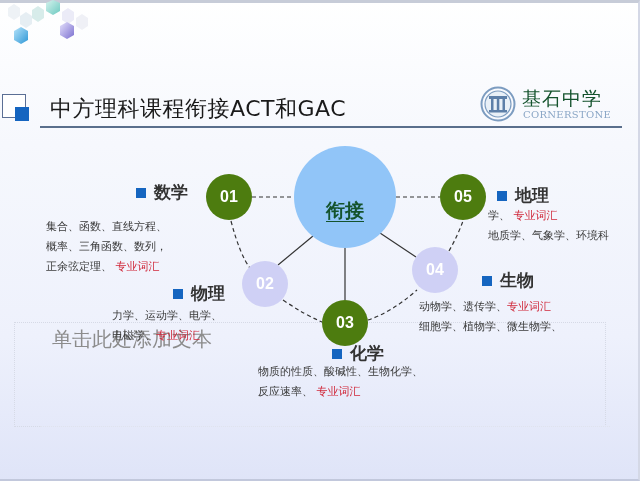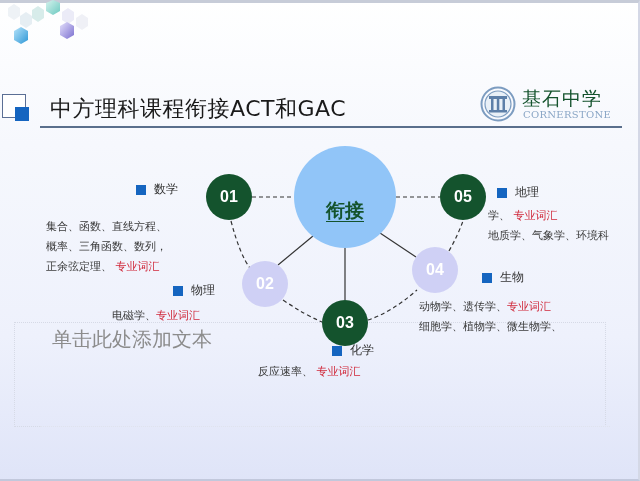--- a/index.html
+++ b/index.html
@@ -28,29 +28,29 @@
   .logo-cn { position:absolute; left:44px; top:2px; font-size:19px; color:#14532d; letter-spacing:1px; white-space:nowrap; font-family:"DejaVu Serif", serif; }
   .logo-en { position:absolute; left:45px; top:25px; font-size:10px; color:#8aa6c6; letter-spacing:0.3px; font-family:"DejaVu Serif", serif; }
 
   .diagram { position:absolute; left:0; top:0; width:640px; height:481px; }
 
   .circle {
     position:absolute; border-radius:50%; display:flex; align-items:center; justify-content:center;
     color:#fff; font-weight:bold; font-family:"Liberation Sans", sans-serif;
   }
   .node { width:46px; height:46px; font-size:16px; }
-  .node.blue { background:#14532d; }
+  .node.blue { background:#4d7c0f; }
   .node.purple { background:#cfd0f5; }
   .hub { width:102px; height:102px; background:#91c5f8; left:294px; top:146px; }
   .hub span { color:#14532d; font-size:19px; font-weight:bold; text-decoration:underline; text-underline-offset:4px; font-family:"DejaVu Sans", sans-serif;margin-top:27px; }
 
   .topic { position:absolute; white-space:nowrap; }
   .topic-head { display:flex; align-items:center; gap:8px; }
   .topic-head .sq { width:10px; height:10px; background:#1565c0; display:inline-block; }
-  .topic-head .name { font-size:12px; font-weight:normal; color:#333; }
+  .topic-head .name { font-size:17px; font-weight:bold; color:#333; }
   .topic-desc { font-size:11px; color:#3a3a3a; line-height:20px; }
   .topic-desc .red { color:#d0283a; }
 
   .placeholder-box {
     position:absolute; left:14px; top:322px; width:592px; height:105px;
     border:1px dotted #d6dae6;
   }
   .placeholder-text { position:absolute; left:52px; top:326px; font-size:20px; color:#8c8c8c; white-space:nowrap; }
   .footer-line { position:absolute; left:40px; top:426px; width:570px; height:1px; border-top:1px dotted #e0e3ee; }
 </style>
@@ -146,30 +146,32 @@
   <div><span>正余弦定理、</span>&nbsp;<span class="red">专业词汇</span></div>
 </div>
 
 <div class="topic" style="left:173px; top:282px;">
   <div class="topic-head">
     <span class="sq"></span>
     <span class="name">物理</span>
   </div>
 </div>
 <div class="topic topic-desc" style="left:112px; top:306px;">
+  <div>力学、运动学、电学、</div>
   <div><span>电磁学、</span><span class="red">专业词汇</span></div>
 </div>
 
 <div class="topic" style="left:332px; top:342px;">
   <div class="topic-head">
     <span class="sq"></span>
     <span class="name">化学</span>
   </div>
 </div>
 <div class="topic topic-desc" style="left:258px; top:362px;">
+  <div>物质的性质、酸碱性、生物化学、</div>
   <div><span>反应速率、</span>&nbsp;<span class="red">专业词汇</span></div>
 </div>
 
 <div class="topic" style="left:482px; top:269px;">
   <div class="topic-head">
     <span class="sq"></span>
     <span class="name">生物</span>
   </div>
 </div>
 <div class="topic topic-desc" style="left:419px; top:297px;">

